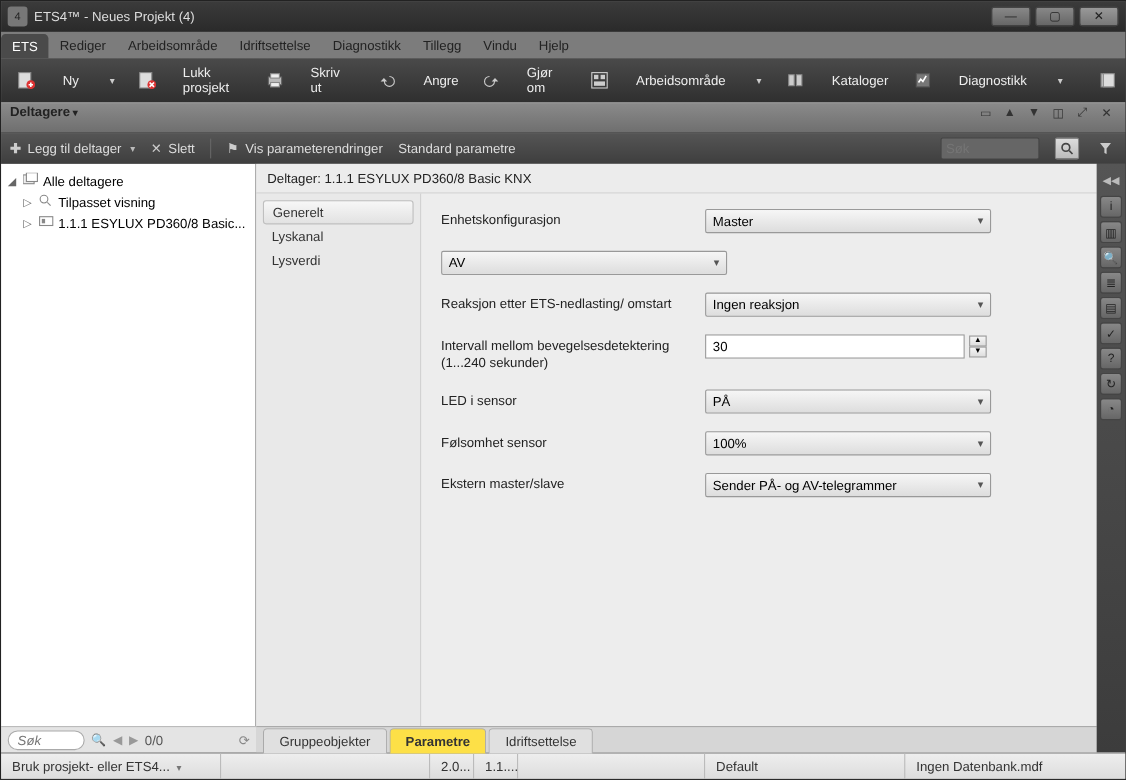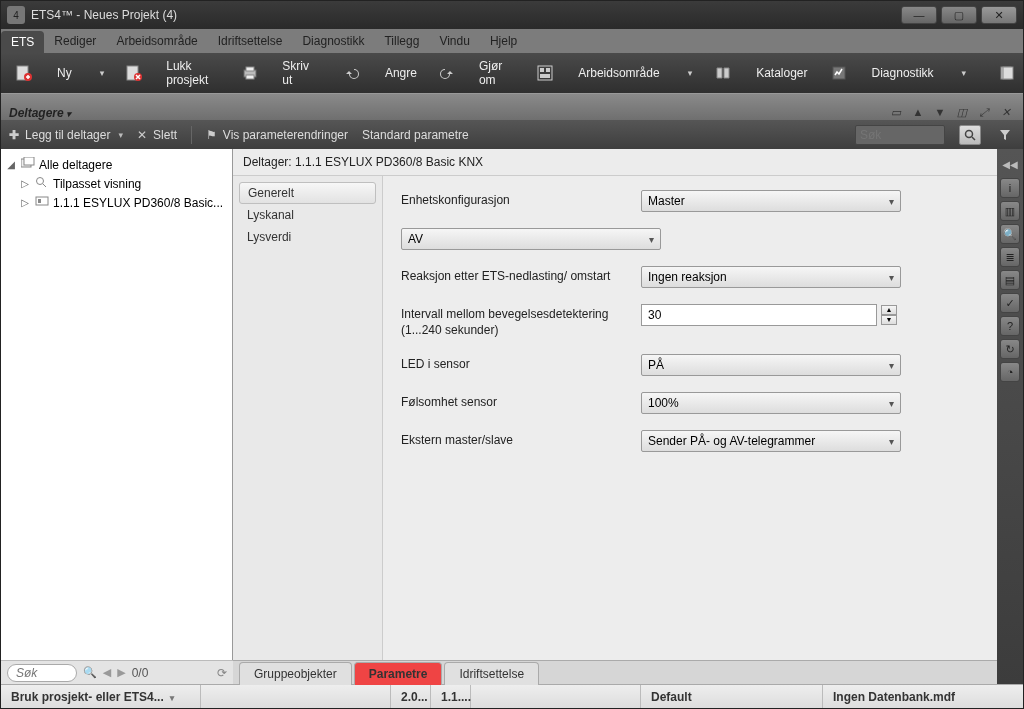--- a/index.html
+++ b/index.html
@@ -20,21 +20,21 @@
 
   
   .toolbar { height: 40px; background: linear-gradient(#4a4a4a,#2f2f2f); display: flex; align-items: center; padding: 0 8px; gap: 10px; }
   .toolbar .tbtn { display: flex; align-items: center; color: #eee; gap: 24px; padding: 4px 6px; border-radius: 3px; }
   .toolbar .caret::after { content: "▾"; font-size: 9px; margin-left: 4px; color: #ccc; }
   .toolbar .sep { width: 1px; height: 26px; background: #555; }
   .toolbar .spacer { flex: 1; }
   .tic { width: 18px; height: 18px; display: inline-flex; align-items: center; justify-content: center; }
 
   
-  .panelhdr { height: 28px; background: linear-gradient(#8a8a8a,#6f6f6f); border-top: 1px solid #999; border-bottom: 1px solid #555; display: flex; align-items: flex-end; padding: 0 8px; color: #222; font-style: italic; }
+  .panelhdr { height: 28px; background: linear-gradient(#8a8a8a,#6f6f6f); border-top: 1px solid #999; border-bottom: 1px solid #555; display: flex; align-items: flex-start; padding: 0 8px; color: #222; }
   .panelhdr .plabel { font-weight: bold; }
   .panelhdr .plabel::after { content: " ▾"; font-size: 9px; }
   .panelhdr .spacer { flex: 1; }
   .panelhdr .hicon { width: 18px; height: 16px; margin-left: 4px; color: #333; display: inline-flex; align-items: center; justify-content: center; font-size: 11px; }
 
   
   .subtool { height: 28px; background: linear-gradient(#555,#3e3e3e); display: flex; align-items: center; padding: 0 8px; gap: 14px; color: #ddd; }
   .subtool .sbtn { display: flex; align-items: center; gap: 6px; }
   .subtool .sbtn.caret::after { content: "▾"; font-size: 9px; margin-left: 2px; color: #bbb; }
   .subtool .divider { width: 1px; height: 18px; background: #666; }
@@ -70,30 +70,30 @@
   .combo { width: 260px; height: 22px; background: linear-gradient(#f6f6f6,#ddd); border: 1px solid #999; border-radius: 2px; display: flex; align-items: center; padding: 0 6px; position: relative; }
   .combo::after { content: "▾"; position: absolute; right: 6px; color: #555; font-size: 10px; }
   .spin { display: flex; align-items: center; }
   .spin input { width: 236px; height: 22px; border: 1px solid #999; padding: 0 6px; }
   .spin .arrows { display: flex; flex-direction: column; margin-left: 4px; }
   .spin .arrows span { width: 16px; height: 10px; border: 1px solid #999; background: linear-gradient(#f6f6f6,#ddd); font-size: 7px; line-height: 8px; text-align: center; }
 
   
   .btabs { height: 24px; background: #d6d6d6; border-top: 1px solid #aaa; display: flex; align-items: flex-end; padding-left: 6px; }
   .btabs .bt { padding: 4px 14px; border: 1px solid #aaa; border-bottom: none; background: #e0e0e0; margin-right: 2px; border-top-left-radius: 4px; border-top-right-radius: 4px; color: #333; position: relative; top: 1px; margin-top: 44px; }
-  .btabs .bt.active { background: #ef4444; font-weight: 600; }
+  .btabs .bt.active { background: #fde047; font-weight: 600; }
 
   
   .treefoot { height: 24px; background: #e4e4e4; border-top: 1px solid #bbb; display: flex; align-items: center; padding: 0 6px; gap: 6px; color: #555; }
   .treefoot input { width: 70px; height: 18px; border: 1px solid #aaa; border-radius: 9px; padding: 0 8px; font-style: italic; color: #888; }
   .treefoot .nav { font-size: 11px; color: #999; }
 
   
   .statusbar { height: 24px; background: linear-gradient(#eee,#ddd); border-top: 1px solid #aaa; display: flex; }
-  .statusbar .cell { border-right: 1px solid #bbb; padding: 0 10px; display: flex; align-items: center; color: #333; font-weight: bold; }
+  .statusbar .cell { border-right: 1px solid #bbb; padding: 0 10px; display: flex; align-items: center; color: #333; }
   .statusbar .cell .dd::after { content: "▾"; font-size: 9px; margin-left: 6px; color: #777; }
   .statusbar .cell.c1 { width: 200px; }
   .statusbar .cell.c2 { width: 190px; }
   .statusbar .cell.c3 { width: 40px; }
   .statusbar .cell.c4 { width: 40px; }
   .statusbar .cell.c5 { width: 170px; }
   .statusbar .cell.c6 { flex: 1; }
   .statusbar .cell.c7 { width: 200px; border-right: none; }
 
   

